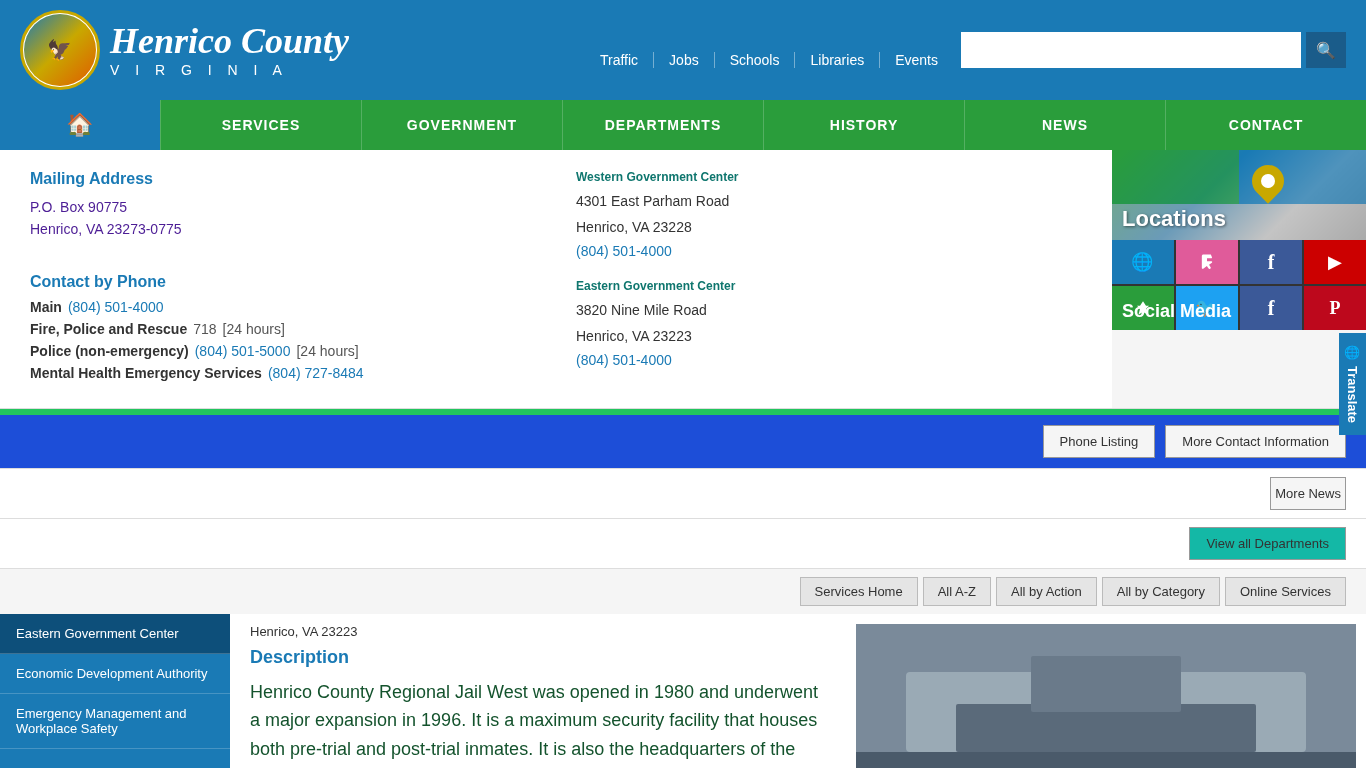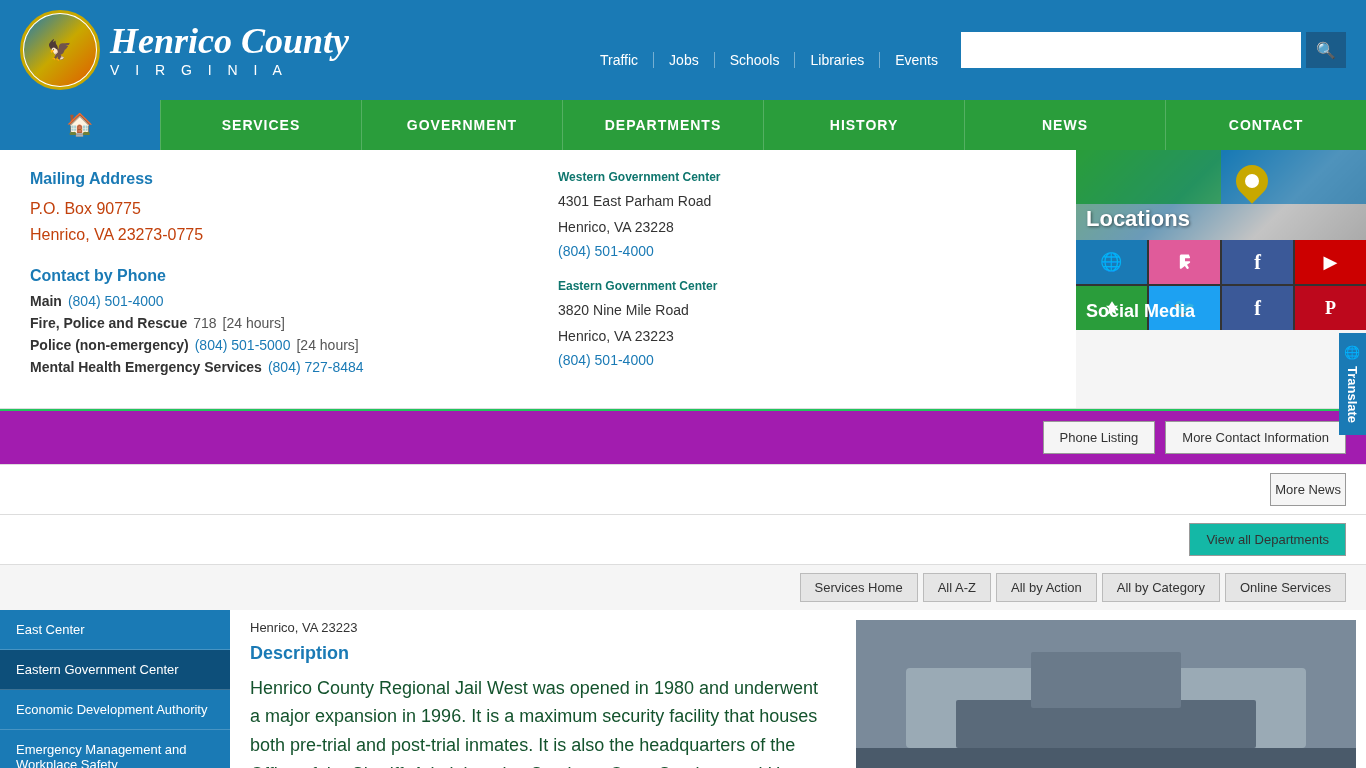--- a/index.html
+++ b/index.html
@@ -151,24 +151,24 @@
     .contact-right {
       flex: 1;
     }
     .contact-heading {
       color: #1a7ab5;
       font-size: 16px;
       font-weight: bold;
       margin-bottom: 8px;
     }
     .contact-address {
-      color: #c2410c;
-      font-size: 16px;
+      color: #4c1d95;
+      font-size: 14px;
       line-height: 1.6;
-      margin-bottom: 20px;
+      margin-bottom: 32px;
     }
     .contact-phone-section {
       margin-top: 10px;
     }
     .phone-row {
       display: flex;
       align-items: baseline;
       gap: 6px;
       margin-bottom: 6px;
       font-size: 14px;
@@ -204,21 +204,21 @@
     }
     .location-phone {
       color: #1a7ab5;
       font-size: 14px;
       text-decoration: none;
       cursor: pointer;
     }
 
     
     .right-sidebar {
-      width: 290px;
+      width: 254px;
       flex-shrink: 0;
       background: #f5f5f5;
     }
     .sidebar-image-box {
       position: relative;
       height: 90px;
       overflow: hidden;
     }
     .sidebar-map-bg {
       width: 100%;
@@ -268,22 +268,22 @@
       font-size: 18px;
       font-weight: bold;
     }
 
     
     .contact-buttons {
       display: flex;
       justify-content: flex-end;
       gap: 10px;
       padding: 10px 20px;
-      border-top: 2px solid #22c55e;
-      background: #a21caf;
+      border-top: 6px solid #22c55e;
+      background: #1d4ed8;
     }
     .contact-btn {
       padding: 8px 16px;
       border: 1px solid #999;
       background: #f5f5f5;
       color: #333;
       font-size: 13px;
       cursor: pointer;
     }
 
@@ -560,21 +560,20 @@
   <button class="dept-subnav-btn">Services Home</button>
   <button class="dept-subnav-btn">All A-Z</button>
   <button class="dept-subnav-btn">All by Action</button>
   <button class="dept-subnav-btn">All by Category</button>
   <button class="dept-subnav-btn">Online Services</button>
 </div>
 
 <div class="lower-section">
 
   <div class="left-sidebar">
-    <div class="sidebar-nav-item">East Center</div>
     <div class="sidebar-nav-item active">Eastern Government Center</div>
     <div class="sidebar-nav-item">Economic Development Authority</div>
     <div class="sidebar-nav-item">Emergency Management and Workplace Safety</div>
   </div>
 
   <div class="content-area">
     <div class="content-address">Henrico, VA 23223</div>
     <div class="description-heading">Description</div>
     <div class="description-text">Henrico County Regional Jail West was opened in 1980 and underwent a major expansion in 1996. It is a maximum security facility that houses both pre-trial and post-trial inmates. It is also the headquarters of the Office of the Sheriff, Administrative Services, Court Services and Human Resources.</div>
   </div>

